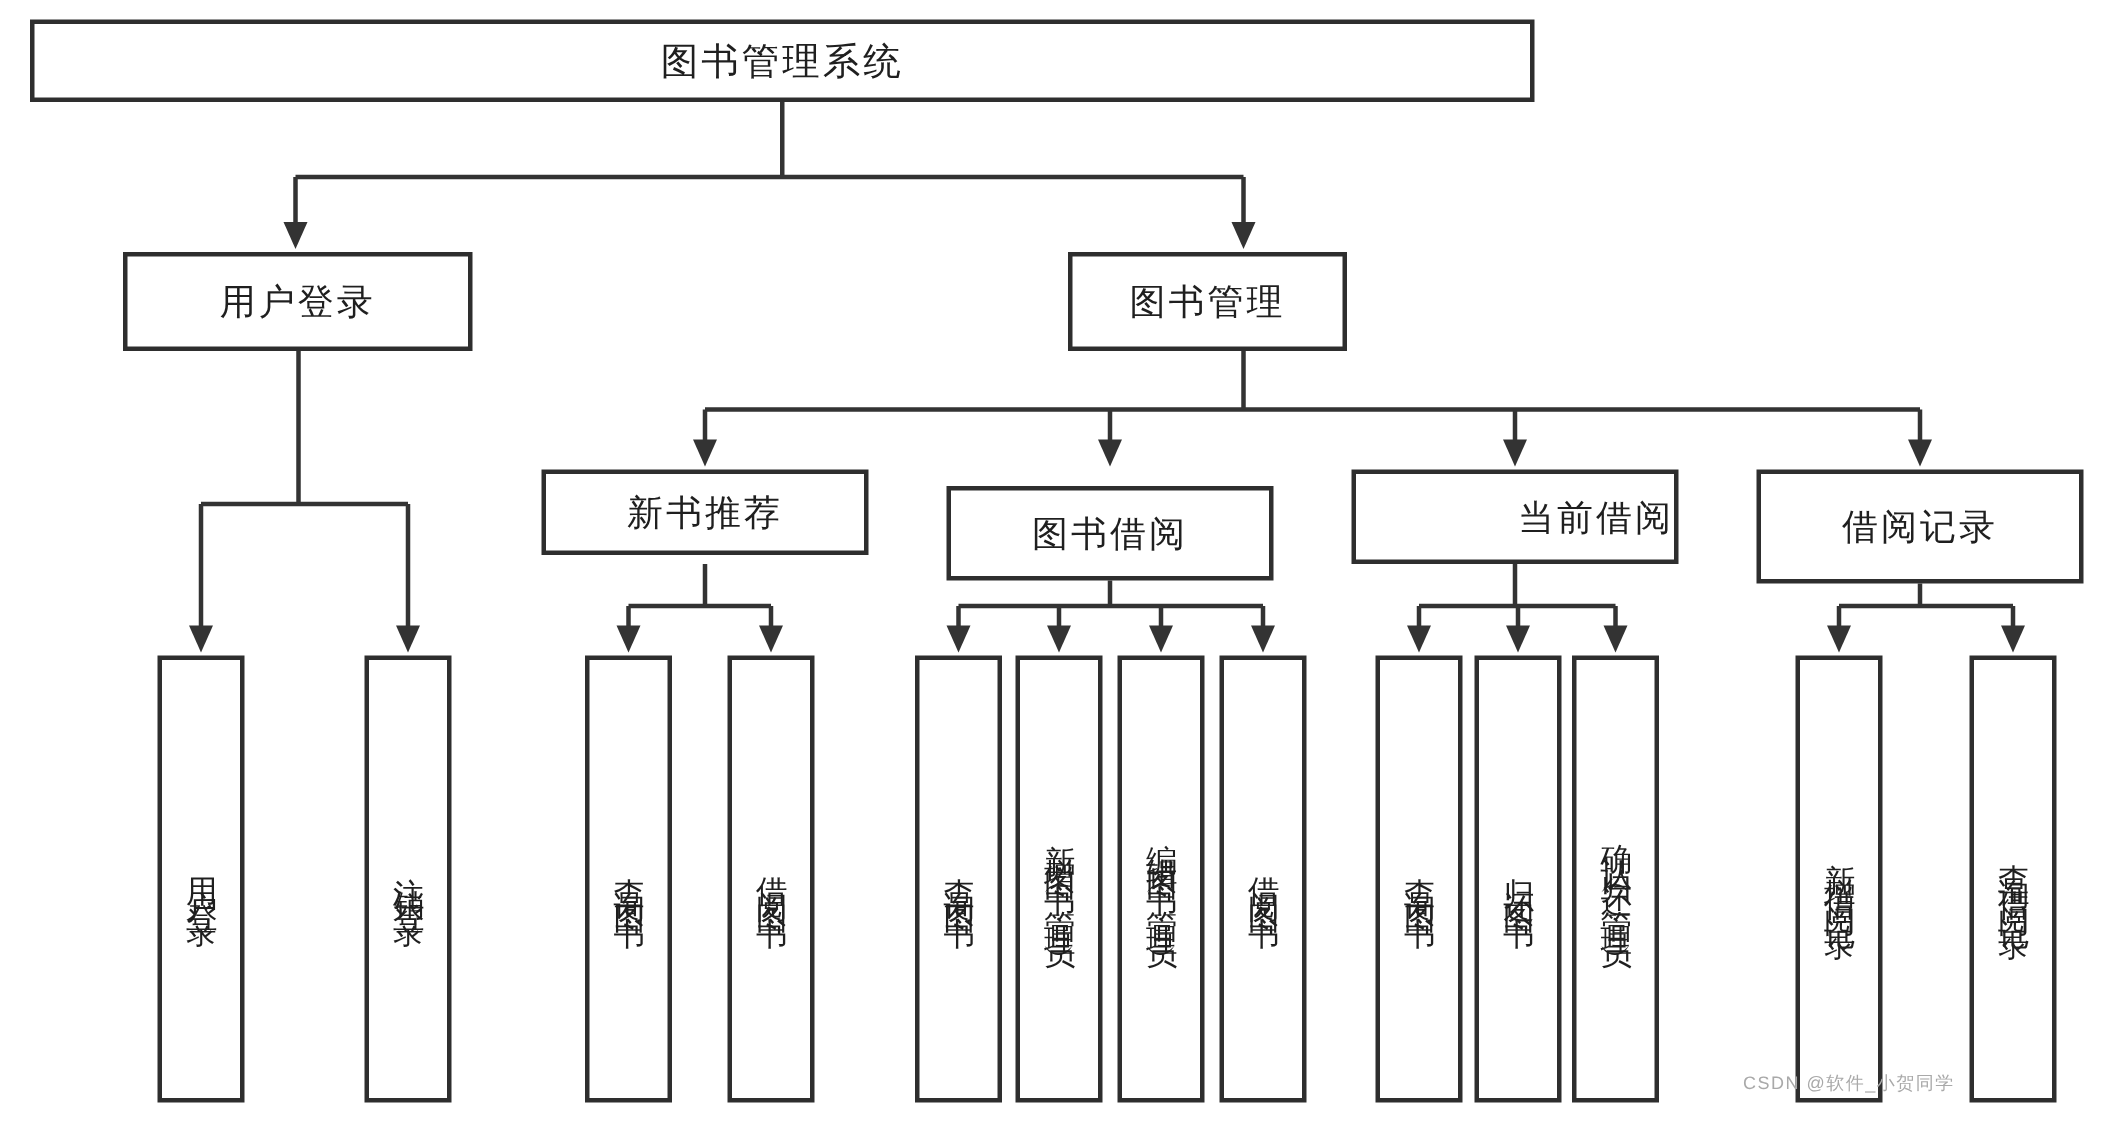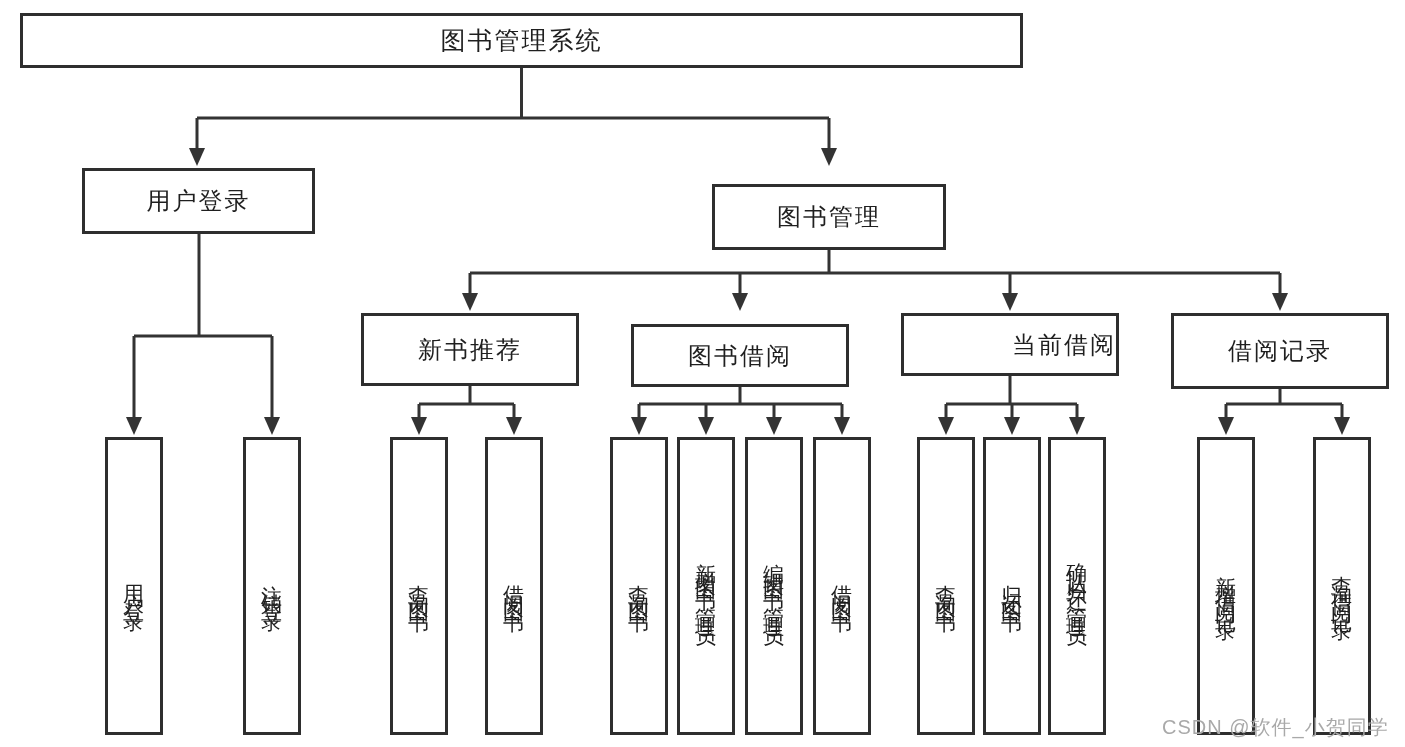--- a/index.html
+++ b/index.html
@@ -14,34 +14,34 @@
   }
   .node.h span{font-size:24px;letter-spacing:2px;white-space:nowrap;}
   .node.root span{font-size:25px;}
   .node.v span{
     writing-mode:vertical-rl;text-orientation:mixed;
     font-size:21px;letter-spacing:9px;line-height:1;white-space:nowrap;
   }
   
   #n-root{left:20px;top:13px;width:1003px;height:55px;}
   #n-login{left:82px;top:168px;width:233px;height:66px;}
-  #n-mgmt{left:712px;top:168px;width:234px;height:66px;margin-top:16px;}
-  #n-newbook{left:361px;top:313px;width:218px;height:73px;}
+  #n-mgmt{left:712px;top:168px;width:186px;height:66px;}
+  #n-newbook{left:361px;top:313px;width:218px;height:57px;}
   #n-borrow{left:631px;top:324px;width:218px;height:63px;}
   #n-current{left:901px;top:313px;width:218px;height:63px;justify-content:flex-end;}
   #n-records{left:1171px;top:313px;width:218px;height:76px;}
   .leaf{top:437px;width:58px;height:298px;}
   #l-ulogin{left:105px;} #l-ulogout{left:243px;}
   #l-nq{left:390px;} #l-nb{left:485px;}
   #l-bq{left:610px;} #l-badd{left:677px;} #l-bedit{left:745px;} #l-bb{left:813px;}
   #l-cq{left:917px;} #l-cret{left:983px;} #l-cconf{left:1048px;}
   #l-radd{left:1197px;} #l-rq{left:1313px;}
   .watermark{
     position:absolute;left:1162px;top:714px;width:240px;
-    font-size:20px;color:#a9a9a9;white-space:nowrap;letter-spacing:1px;
+    font-size:12px;color:#a9a9a9;white-space:nowrap;letter-spacing:1px;
   }
 </style>
 </head>
 <body>
 
 <div class="canvas">
 
   <svg class="wires" width="1405" height="747" viewBox="0 0 1405 747" aria-hidden="true">
     <g stroke="#333333" stroke-width="3" fill="none">
 

